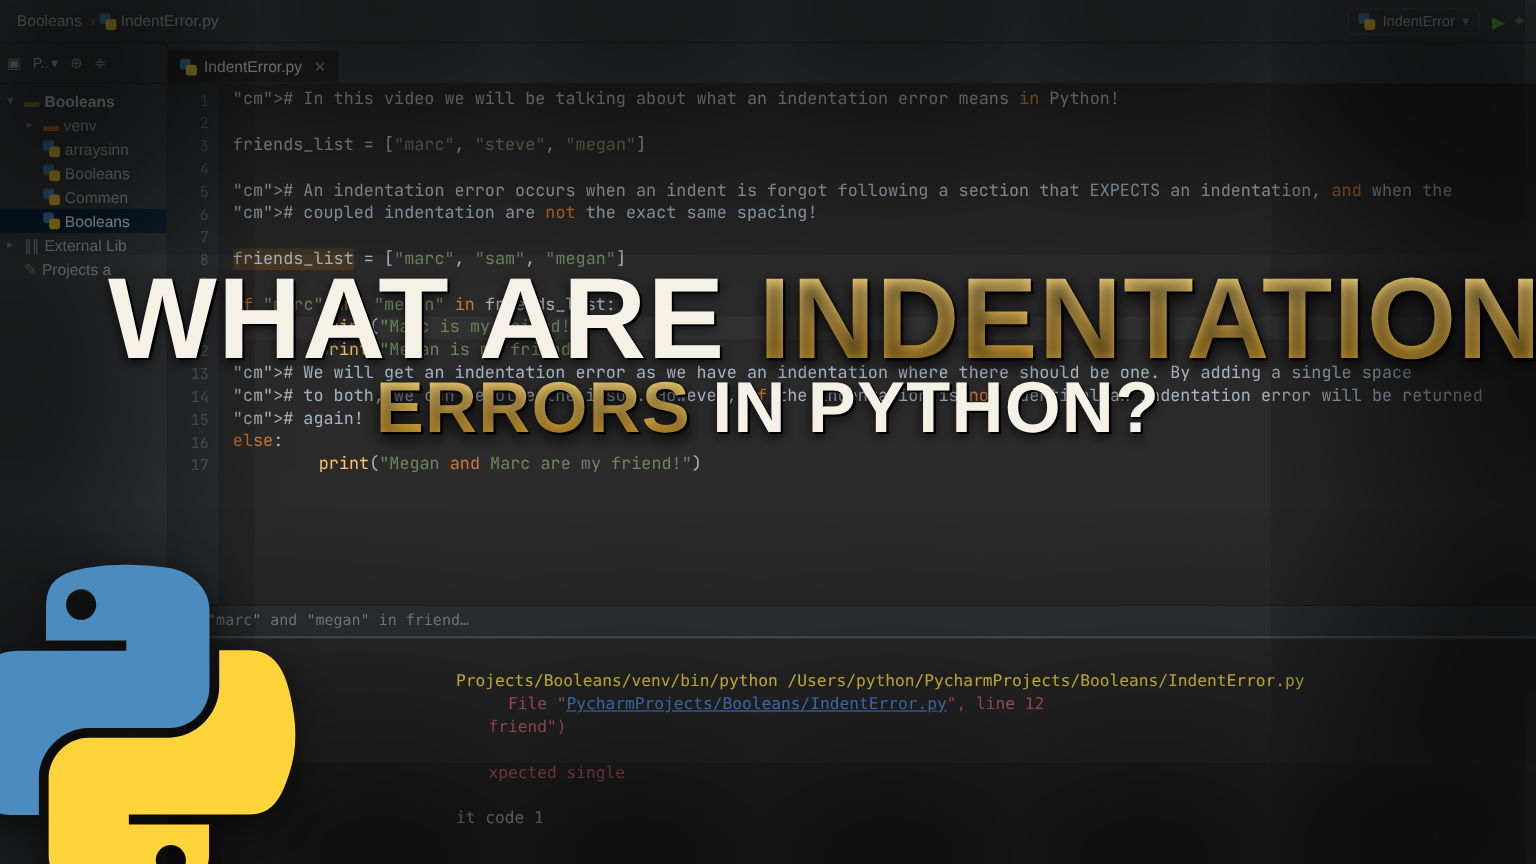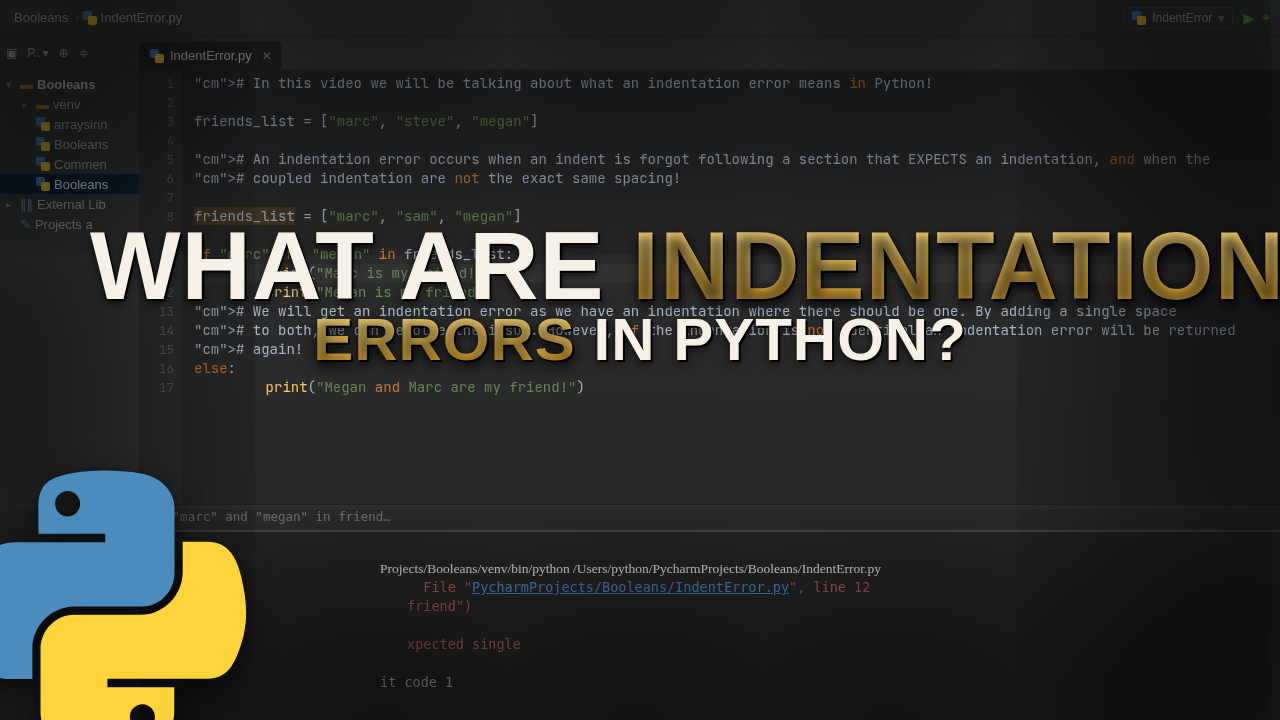--- a/index.html
+++ b/index.html
@@ -156,21 +156,21 @@
     height: 190px;
     background:#2b2b2b;
     border-top: 2px solid #555;
     color:#bbb;
     font-family: Consolas,monospace;
     font-size: 13.5px;
     line-height: 19px;
     padding: 8px 12px 8px 240px;
     white-space: pre;
   }
-  .console .path { color:#ffffff;font-family:Liberation Serif, serif; }
+  .console .path { color:#fde047; }
   .console .err { color:#cc666e;margin-left:27px; }
   .console .link { color:#5394ec; text-decoration:underline; }
 
   
   .vignette{
     position:absolute; inset:0;
     pointer-events:none;
     box-shadow: inset 0 0 260px 120px rgba(0,0,0,.85);
   }
 

